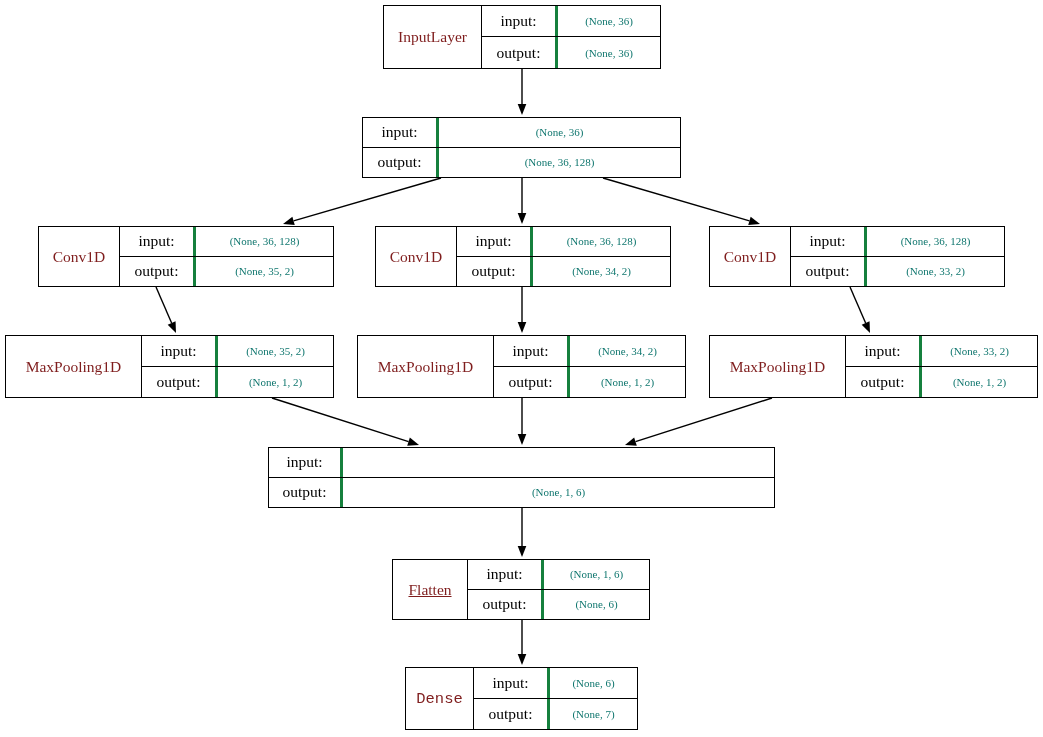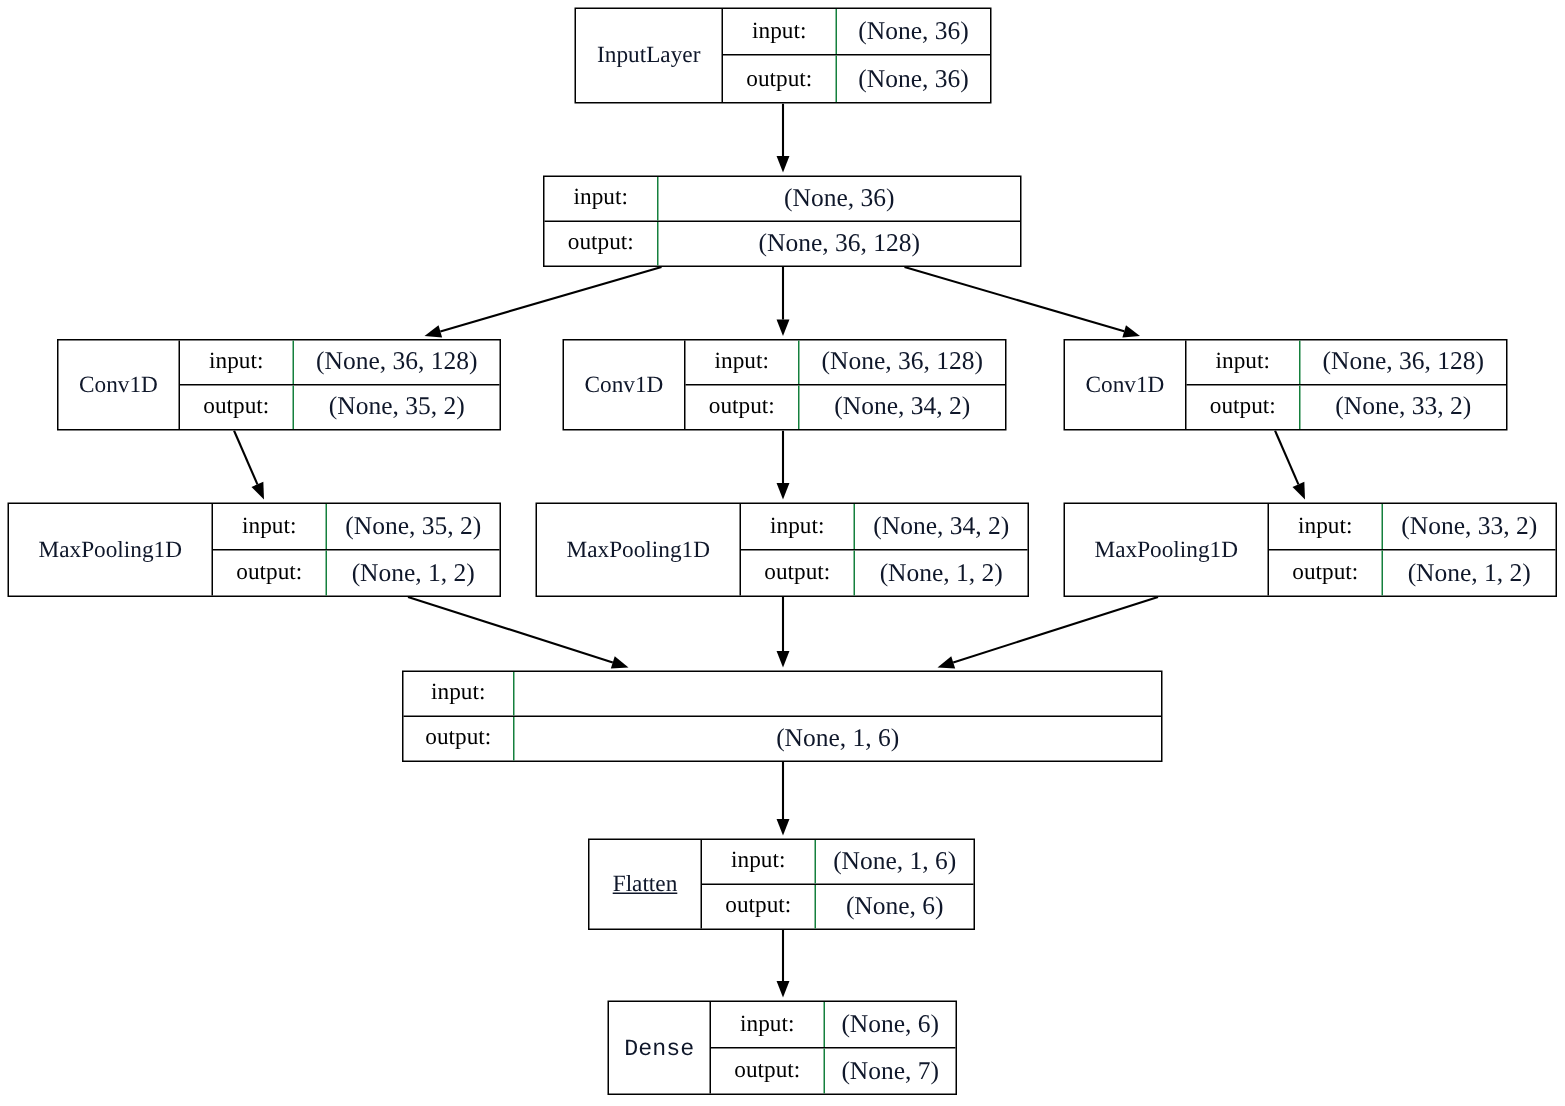--- a/index.html
+++ b/index.html
@@ -37,21 +37,21 @@
     align-items: stretch;
     z-index: 2;
   }
   .node .namecell {
     box-sizing: border-box;
     display: flex;
     align-items: center;
     justify-content: center;
     border-right: 1px solid #000000;
     font-size: 15.5px;
-    color: #0f172a;
+    color: #7f1d1d;
     white-space: nowrap;
     padding: 0 7px;
   }
   .node .iocol {
     box-sizing: border-box;
     display: flex;
     flex-direction: column;
     flex: 1 1 auto;
   }
   .node .iorow {
@@ -62,33 +62,33 @@
     align-items: stretch;
   }
   .node .iorow.top {
     border-bottom: 1px solid #000000;
   }
   .node .iolabel {
     box-sizing: border-box;
     display: flex;
     align-items: center;
     justify-content: center;
-    border-right: 1px solid #15803d;
+    border-right: 3px solid #15803d;
     font-size: 15.5px;
     color: #000000;
     white-space: nowrap;
   }
   .node .iovalue {
     box-sizing: border-box;
     display: flex;
     align-items: center;
     justify-content: center;
     flex: 1 1 auto;
-    font-size: 17px;
-    color: #0f172a;
+    font-size: 11px;
+    color: #0f766e;
     white-space: nowrap;
     padding: 0 6px;
   }
 </style>
 </head>
 <body>
 
 <div id="graph">
 
   <svg id="edges" viewBox="0 0 1043 737" xmlns="http://www.w3.org/2000/svg">

